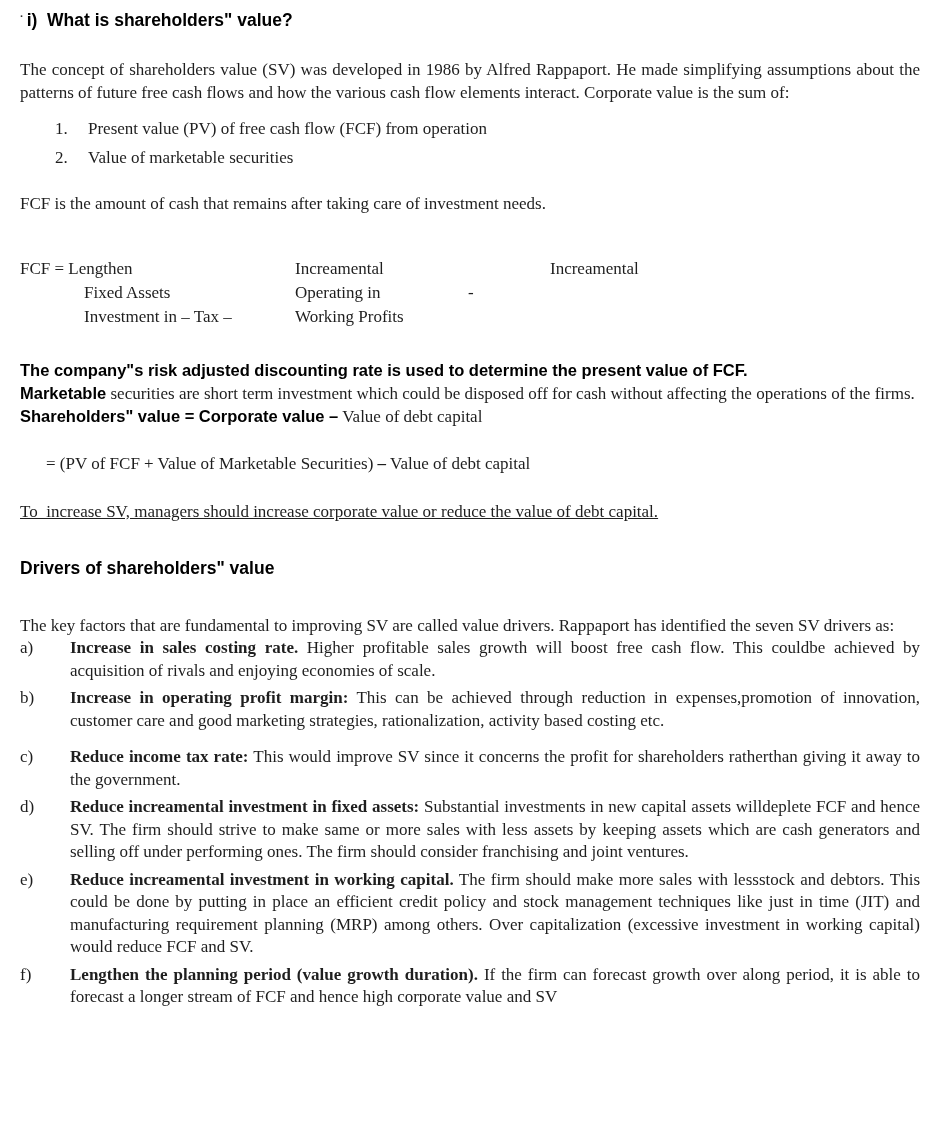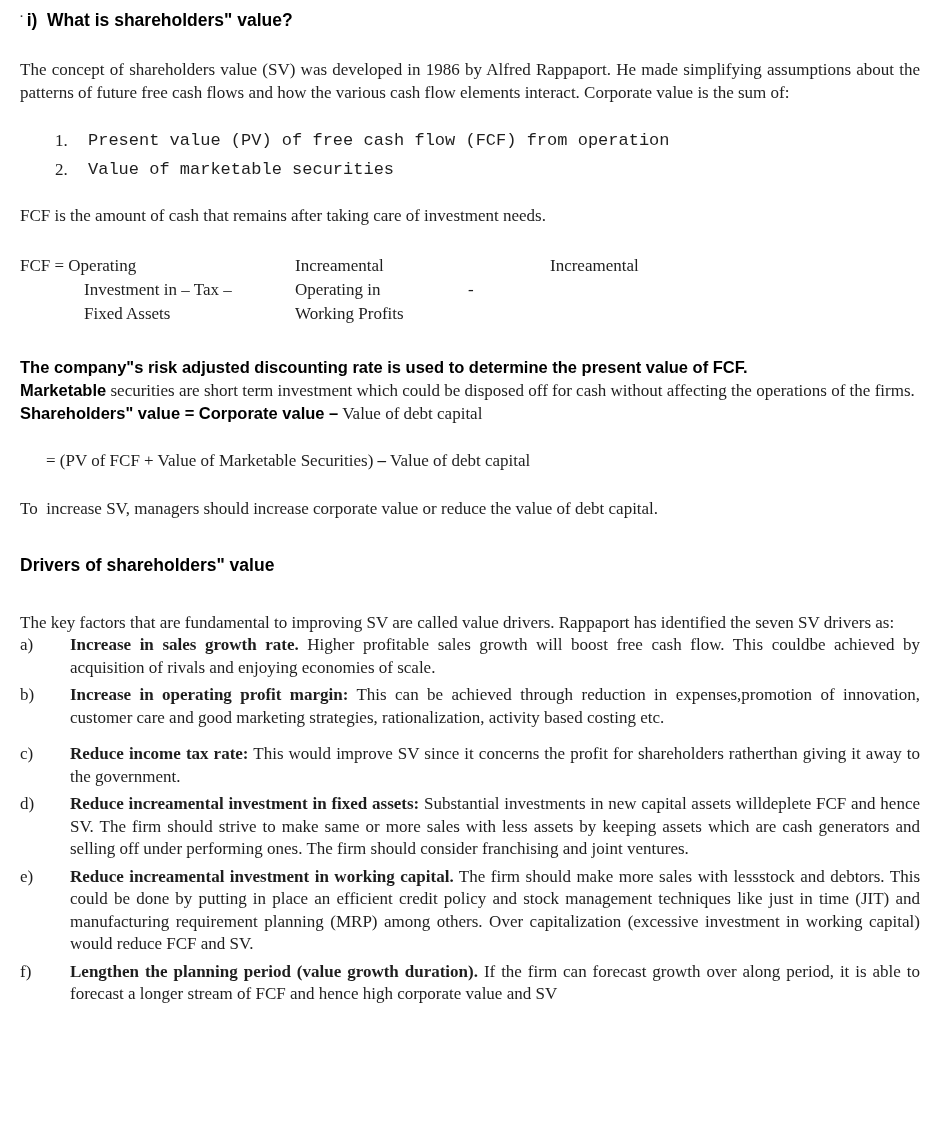--- a/index.html
+++ b/index.html
@@ -15,36 +15,36 @@
   .h {
     font-family: "Liberation Sans", sans-serif;
     font-weight: bold; font-size: 17.5px; color: #000;
     white-space: pre-wrap;
   }
   .h1 { margin-bottom: 28px; }
   .h2 { margin-top: 0; margin-bottom: 36px; }
 
   .body { font-size: 17px; line-height: 22.5px; }
   .j { text-align: justify; }
-  .pre { white-space: pre-wrap; }
+  .pre { white-space: pre-wrap; text-decoration: underline; }
   .b { font-weight: bold; }
   .bs {
     font-family: "Liberation Sans", sans-serif;
     font-weight: bold; font-size: 16.5px; color: #000;
   }
   .dot { font-size: 11px; vertical-align: top; margin-right: 3px; color: #333; }
 
-  .intro { margin-bottom: 26px; }
+  .intro { margin-bottom: 14px; }
 
   .numlist { margin-left: 35px; margin-bottom: 24px; }
   .numlist .li { display: flex; }
   .numlist .num { width: 33px; flex: 0 0 33px; }
-  .numlist .litext { flex: 1; font-family: Liberation Mono, monospace; }
+  .numlist .litext { flex: 1; }
 
-  .fcfdef { margin-bottom: 26px; }
+  .fcfdef { margin-bottom: 41px; }
 
   .formula { display: flex; margin-bottom: 30px; font-size: 17px; }
   .fcol > div { height: 24px; line-height: 24px; }
   .fc1 { width: 275px; flex: 0 0 275px; }
   .fc2 { width: 173px; flex: 0 0 173px; }
   .fsep { width: 82px; flex: 0 0 82px; }
   .fc3 { flex: 1; }
   .ind { padding-left: 64px; }
 
   .mixed { margin-bottom: 24px; }
@@ -78,23 +78,23 @@
     <div class="li">
       <span class="num">2.</span>
       <span class="litext">Value of marketable securities</span>
     </div>
   </div>
 
   <p class="body fcfdef">FCF is the amount of cash that remains after taking care of investment needs.</p>
 
   <div class="formula">
     <div class="fcol fc1">
-      <div>FCF = Operating</div>
+      <div>FCF = Lengthen</div>
+      <div class="ind">Fixed Assets</div>
       <div class="ind">Investment in – Tax –</div>
-      <div class="ind">Fixed Assets</div>
     </div>
     <div class="fcol fc2">
       <div>Increamental</div>
       <div>Operating in</div>
       <div>Working Profits</div>
     </div>
     <div class="fcol fsep">
       <div></div>
       <div>-</div>
     </div>
@@ -114,21 +114,21 @@
   <p class="body pre increase">To  increase SV, managers should increase corporate value or reduce the value of debt capital.</p>
 
   <div class="h h2">Drivers of shareholders" value</div>
 
   <p class="body j dintro">The key factors that are fundamental to improving SV are called value drivers. Rappaport has identified the seven SV drivers as:</p>
 
   <div class="body">
 
     <div class="driver">
       <div class="dletter">a)</div>
-      <div class="dtext j"><span class="b">Increase in sales growth rate.</span><span> Higher profitable sales growth will boost free cash flow. This couldbe achieved by acquisition of rivals and enjoying economies of scale.</span></div>
+      <div class="dtext j"><span class="b">Increase in sales costing rate.</span><span> Higher profitable sales growth will boost free cash flow. This couldbe achieved by acquisition of rivals and enjoying economies of scale.</span></div>
     </div>
 
     <div class="driver">
       <div class="dletter">b)</div>
       <div class="dtext j"><span class="b">Increase in operating profit margin:</span><span> This can be achieved through reduction in expenses,promotion of innovation, customer care and good marketing strategies, rationalization, activity based costing etc.</span></div>
     </div>
 
     <div class="driver gap-before">
       <div class="dletter">c)</div>
       <div class="dtext j"><span class="b">Reduce income tax rate:</span><span> This would improve SV since it concerns the profit for shareholders ratherthan giving it away to the government.</span></div>

